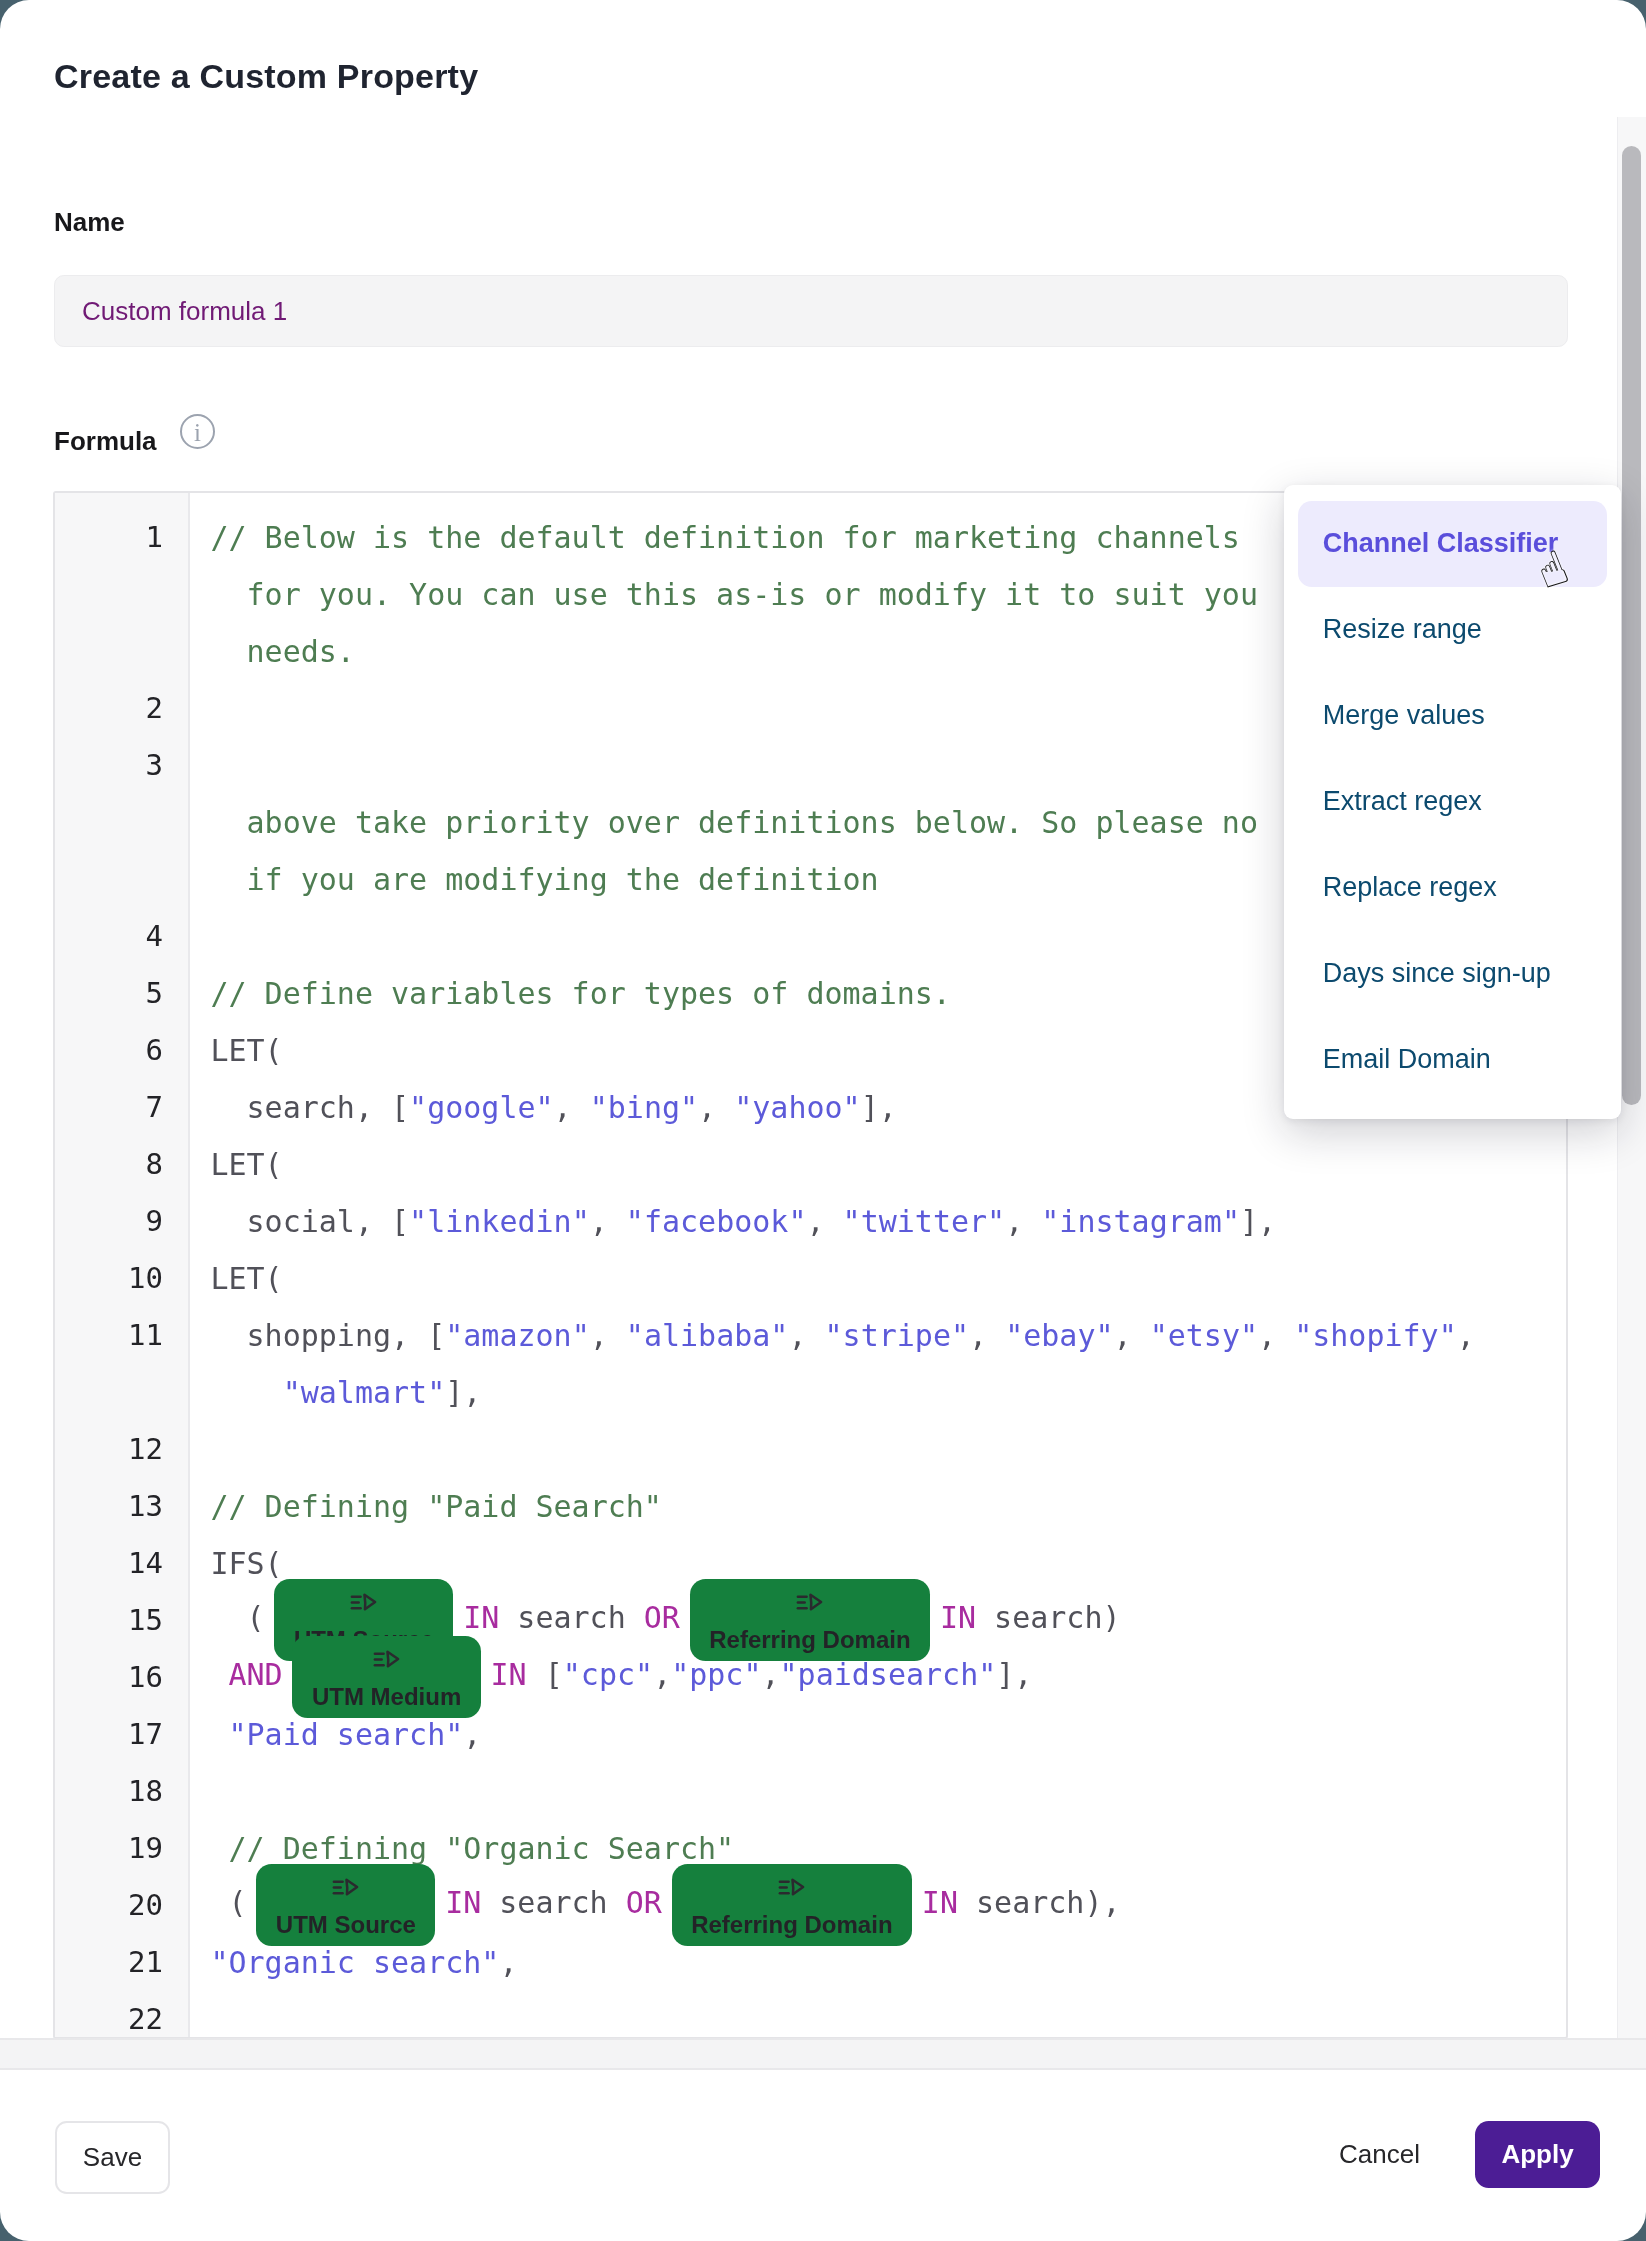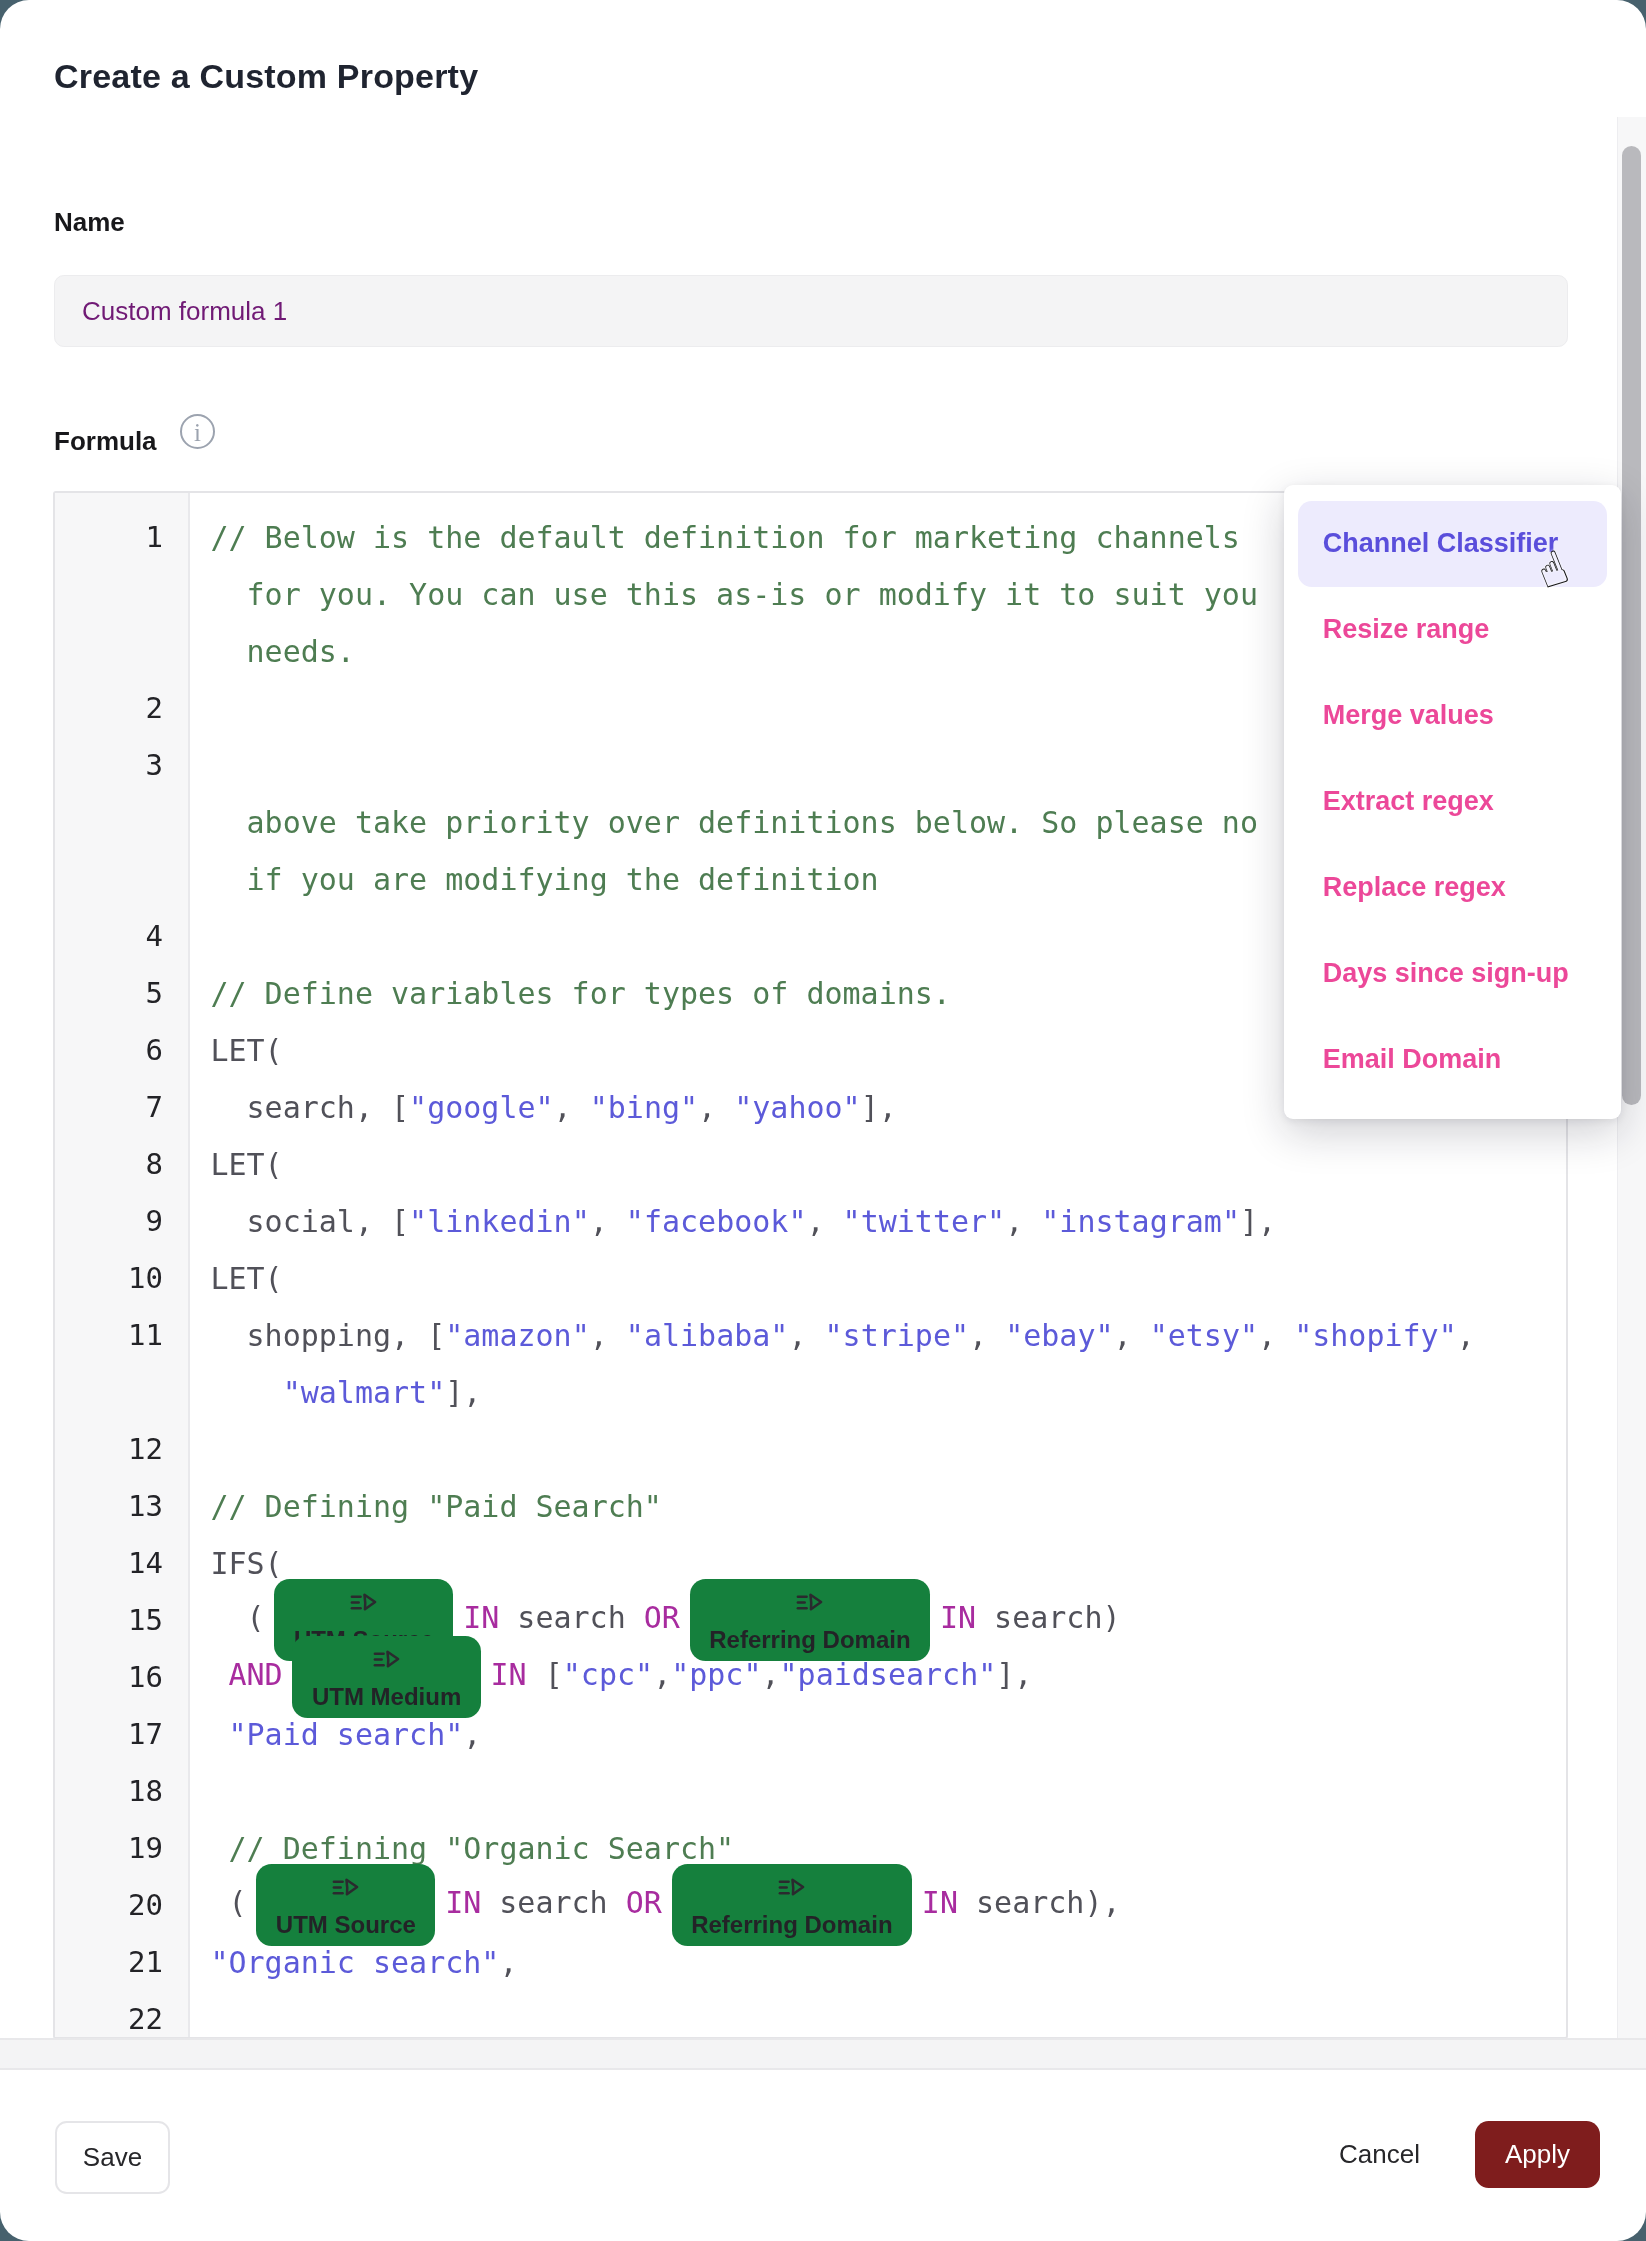--- a/index.html
+++ b/index.html
@@ -77,21 +77,21 @@
   
   .menu{
     position:absolute;left:1284px;top:485px;width:337px;height:634px;
     background:#ffffff;border-radius:9px;
     box-shadow:0 13.7px 43px rgba(20,20,40,.20), 0 2px 7.8px rgba(20,20,40,.08);
     padding:15.6px 0;box-sizing:border-box;z-index:5;
   }
   .mitem{
     height:86px;display:flex;align-items:center;
     margin:0 13.7px;padding:0 25px;border-radius:13.7px;
-    font-size:27px;font-weight:700;color:#ec4899;cursor:pointer;
+    font-size:27px;font-weight:400;color:#0c4a6e;cursor:pointer;
   }
   .mitem.hl{background:#edebfd;color:#5a4edb;font-weight:600;}
   .cursor{
     position:absolute;left:1538px;top:542px;z-index:6;
     font-size:47px;color:#111;transform:rotate(-22deg);
     font-family:"DejaVu Sans", sans-serif;
     text-shadow:0 0 2.9px #fff,0 0 2.9px #fff;
   }
   
   .scroll-track{
@@ -115,22 +115,22 @@
     position:absolute;left:55px;top:2121px;width:115px;height:73px;
     background:#ffffff;border:2px solid #e5e5e8;border-radius:11.7px;
     color:#27272a;font-weight:400;
   }
   .cancel-btn{
     position:absolute;left:1326px;top:2121px;width:107px;height:67px;
     background:transparent;border:none;color:#27272a;font-weight:500;
   }
   .apply-btn{
     position:absolute;left:1475px;top:2121px;width:125px;height:67px;
-    background:#7f1d1d;border:none;border-radius:13.7px;
-    color:#ffffff;font-weight:400;
+    background:#4c1d95;border:none;border-radius:13.7px;
+    color:#ffffff;font-weight:700;
   }
 </style>
 </head>
 <body>
 
 <div class="modal">
 
   <div class="title">Create a Custom Property</div>
 
   <div class="field-label name-label">Name</div>

